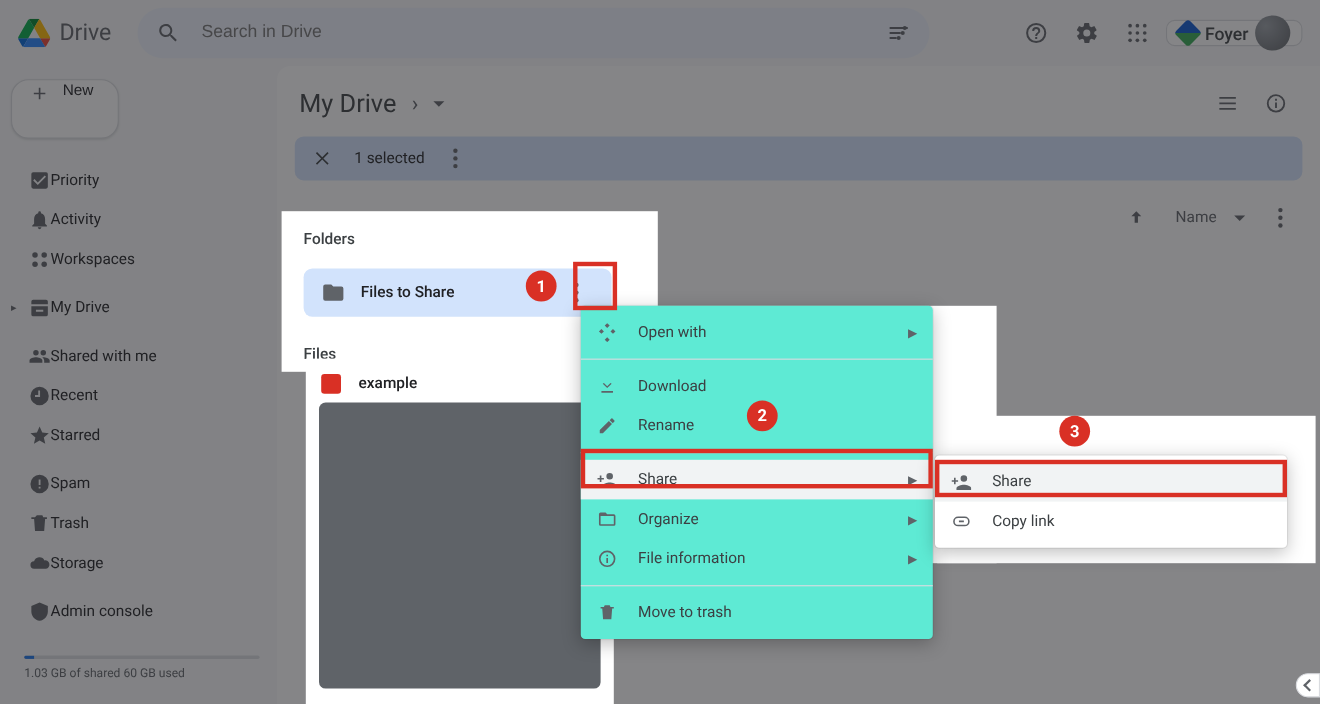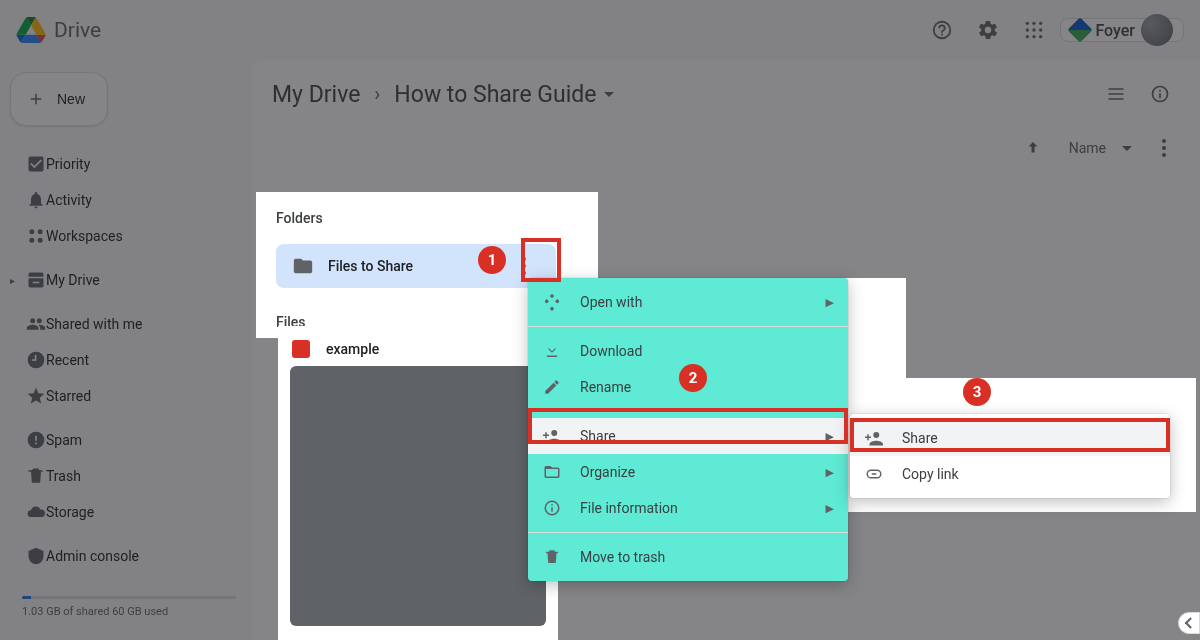--- a/index.html
+++ b/index.html
@@ -37,21 +37,21 @@
   .header-right{margin-left:auto;display:flex;align-items:center;gap:6px;}
   .icon-btn{width:40px;height:40px;border-radius:50%;display:flex;align-items:center;justify-content:center;cursor:pointer;}
   .icon-btn svg{fill:var(--icon);}
   .foyer-pill{display:flex;align-items:center;gap:6px;height:24px;padding:0 10px;border:1px solid var(--divider);border-radius:8px;background:#fff;}
   .foyer-logo{width:18px;height:18px;border-radius:3px;background:linear-gradient(135deg,#0b57d0 50%,#34a853 50%);transform:rotate(45deg);}
   .foyer-name{font-size:16px;color:#3c4043;font-weight:500;}
   .avatar{width:32px;height:32px;border-radius:50%;background:radial-gradient(circle at 30% 30%,#9aa0a6,#5f6368);}
 
   .body{flex:1;display:flex;min-height:0;}
   .sidebar{width:252px;padding:8px 0 12px;display:flex;flex-direction:column;}
-  .new-btn{margin:4px 16px 16px 10px;display:inline-flex;align-items:center;gap:12px;
+  .new-btn{margin:4px 16px 16px 10px;display:inline-flex;align-items:flex-start;gap:12px;
     background:#fff;border:1px solid var(--divider);border-radius:16px;height:54px;padding:0 22px 0 16px;
     box-shadow:0 1px 2px rgba(60,64,67,.15);font-size:14px;font-weight:500;color:var(--text);width:98px;}
   .nav-group{padding:4px 0;}
   .nav-item{display:flex;align-items:center;height:36px;padding:0 12px 0 26px;border-radius:0 18px 18px 0;margin-right:16px;color:var(--text);font-size:14px;}
   .nav-item .nav-icon{width:20px;height:20px;display:flex;align-items:center;justify-content:center;}
   .nav-item .nav-icon svg{fill:var(--icon);}
   .nav-item.mydrive{position:relative;}
   .nav-item.mydrive::before{content:"\25B8";position:absolute;left:10px;color:var(--icon);font-size:10px;}
   .storage{margin:18px 16px 0 22px;font-size:11px;color:var(--muted);}
   .storage-bar{height:3px;background:var(--divider);border-radius:2px;margin-bottom:6px;overflow:hidden;}
@@ -130,20 +130,39 @@
             <path fill="#00AC47" d="M43.65 25L29.9 1.2c-1.35.8-2.5 1.9-3.3 3.3l-25.4 44A9.06 9.06 0 000 53h27.5z"></path>
             <path fill="#EA4335" d="M73.55 76.8c1.35-.8 2.5-1.9 3.3-3.3l1.6-2.75 7.65-13.25c.8-1.4 1.2-2.95 1.2-4.5H59.8l5.85 11.5z"></path>
             <path fill="#00832D" d="M43.65 25L57.4 1.2C56.05.4 54.5 0 52.95 0h-18.6c-1.55 0-3.1.45-4.45 1.2z"></path>
             <path fill="#2684FC" d="M59.8 53H27.5L13.75 76.8c1.35.8 2.9 1.2 4.45 1.2h50.9c1.55 0 3.1-.45 4.45-1.2z"></path>
             <path fill="#FFBA00" d="M73.4 26.5L60.7 4.5c-.8-1.4-1.95-2.5-3.3-3.3L43.65 25 59.8 53h27.45c0-1.55-.4-3.1-1.2-4.5z"></path>
           </svg>
       </span>
       <span class="brand-name">Drive</span>
     </div>
 
+    <div class="search">
+      <div class="icon-btn">
+        <svg width="22" height="22" viewBox="0 0 24 24">
+            <path d="M15.5 14h-.8l-.3-.3a6.5 6.5 0 10-.7.7l.3.3v.8l5 5 1.5-1.5zm-6 0a4.5 4.5 0 114.5-4.5A4.5 4.5 0 019.5 14z"></path>
+          </svg>
+      </div>
+      <input placeholder="Search in Drive" style="">
+      <div class="icon-btn">
+        <svg width="22" height="22" viewBox="0 0 24 24">
+            <path d="M3 17h6v2H3zm0-6h12v2H3zm0-6h18v2H3zm14 8.6l1.4-1.4 2.1 2.1 2.1-2.1 1.4 1.4-2.1 2.1 2.1 2.1-1.4 1.4-2.1-2.1-2.1 2.1-1.4-1.4 2.1-2.1z" opacity="0"></path>
+            <path d="M3 17v2h6v-2H3zm7-5v2h11v-2H10zM3 7v2h3V7H3zm5 0v2h13V7H8zM3 12v2h4v-2H3zm11 5v2h7v-2h-7z" opacity="0"></path>
+            <path d="M4 18h4v-2H4v2zm0-5h7v-2H4v2zm0-5h16V6H4v2zm13 8.5l2-2 2 2-1 1-1-1-1 1z" opacity="0"></path>
+            <path d="M3 6h18v2H3zM3 11h11v2H3zM3 16h7v2H3z"></path>
+            <circle cx="18" cy="7" r="2"></circle>
+            <circle cx="16" cy="12" r="2"></circle>
+            <circle cx="12" cy="17" r="2"></circle>
+          </svg>
+      </div>
+    </div>
 
     <div class="header-right">
       <div class="icon-btn">
           <svg width="22" height="22" viewBox="0 0 24 24">
             <path d="M11 18h2v-2h-2zm1-16a10 10 0 1010 10A10 10 0 0012 2zm0 18a8 8 0 118-8 8 8 0 01-8 8zm0-14a4 4 0 00-4 4h2a2 2 0 114 0c0 2-3 1.75-3 5h2c0-2.25 3-2.5 3-5a4 4 0 00-4-4z"></path>
           </svg>
         </div>
       <div class="icon-btn">
           <svg width="22" height="22" viewBox="0 0 24 24">
             <path d="M19.4 13a7.5 7.5 0 000-2l2.1-1.6a.5.5 0 00.1-.6l-2-3.4a.5.5 0 00-.6-.2l-2.5 1a7.3 7.3 0 00-1.7-1l-.4-2.6a.5.5 0 00-.5-.4h-4a.5.5 0 00-.5.4L9 5.2a7.3 7.3 0 00-1.7 1l-2.5-1a.5.5 0 00-.6.2l-2 3.4a.5.5 0 00.1.6L4.6 11a7.5 7.5 0 000 2l-2.1 1.6a.5.5 0 00-.1.6l2 3.4a.5.5 0 00.6.2l2.5-1a7.3 7.3 0 001.7 1l.4 2.6a.5.5 0 00.5.4h4a.5.5 0 00.5-.4l.4-2.6a7.3 7.3 0 001.7-1l2.5 1a.5.5 0 00.6-.2l2-3.4a.5.5 0 00-.1-.6zM12 15.5A3.5 3.5 0 1115.5 12 3.5 3.5 0 0112 15.5z"></path>
@@ -285,36 +304,48 @@
             <span></span>
           </div>
         <span>1.03 GB of shared 60 GB used</span>
       </div>
     </div>
 
     <div class="main">
       <div class="crumbs">
         <span class="label">My Drive</span>
         <span class="sep">›</span>
-        <span class="label">How to Share Guide</span>
         <span class="drop-caret"></span>
         <div class="right">
           <div class="icon-btn">
               <svg width="20" height="20" viewBox="0 0 24 24">
                 <path fill="#5f6368" d="M3 5h18v2H3zm0 6h18v2H3zm0 6h18v2H3z"></path>
               </svg>
             </div>
           <div class="icon-btn">
               <svg width="20" height="20" viewBox="0 0 24 24">
                 <path fill="#5f6368" d="M11 7h2v2h-2zm0 4h2v6h-2zm1-9a10 10 0 1010 10A10 10 0 0012 2zm0 18a8 8 0 118-8 8 8 0 01-8 8z"></path>
               </svg>
             </div>
         </div>
       </div>
 
+      <div class="selbar">
+        <div class="icon-btn">
+            <svg width="18" height="18" viewBox="0 0 24 24">
+              <path fill="#3c4043" d="M18.3 5.7L12 12l6.3 6.3-1.4 1.4L10.6 13.4 4.3 19.7 2.9 18.3 9.2 12 2.9 5.7 4.3 4.3l6.3 6.3 6.3-6.3z"></path>
+            </svg>
+          </div>
+        <span>1 selected</span>
+        <div class="kebab-dots">
+            <span></span>
+            <span></span>
+            <span></span>
+          </div>
+      </div>
 
       <div class="listbar">
         <div class="right">
           <div class="icon-btn">
               <svg width="18" height="18" viewBox="0 0 24 24">
                 <path fill="#5f6368" d="M12 4l-6 6h4v8h4v-8h4z"></path>
               </svg>
             </div>
           <span>Name</span>
           <span class="drop-caret"></span>

